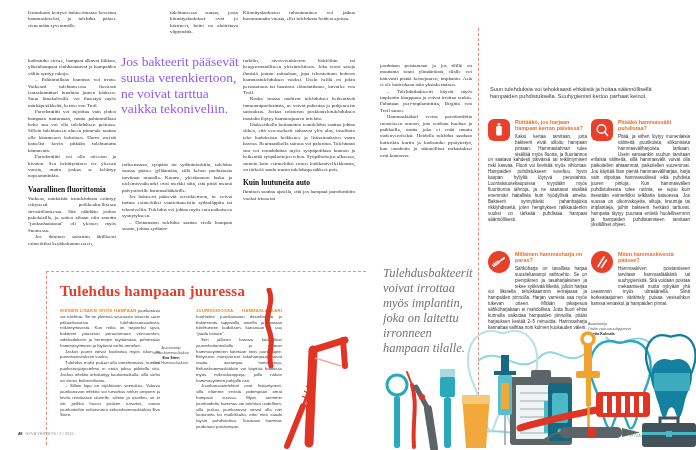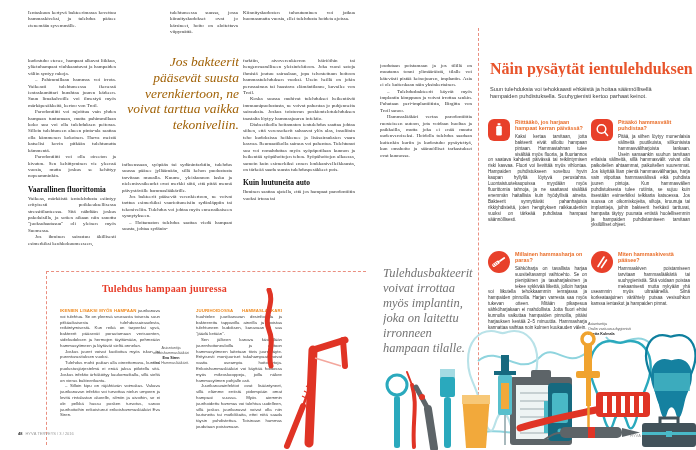--- a/index.html
+++ b/index.html
@@ -3,25 +3,25 @@
 <meta charset="utf-8">
 <style>
   html,body{margin:0;padding:0;background:#ddd;}
   .spread{position:relative;width:696px;height:450px;background:#ffffff;overflow:hidden;
           font-family:"Liberation Serif",serif;}
   .abs{position:absolute;overflow:hidden;}
   .bp{margin:0;font-size:5px;line-height:6.4px;text-align:justify;color:#2d2d2d;}
   .ind{text-indent:7px;}
   .subhead{font-weight:bold;font-size:7.5px;line-height:9px;margin:5px 0 2px;color:#101010;
            font-family:"Liberation Serif",serif;}
-  .pq{font-style:italic;color:#a16207;font-size:13.5px;line-height:15.8px;text-align:right;}
+  .pq{color:#8b5cf6;font-size:13.5px;line-height:15.8px;}
   .pq2{font-style:italic;color:#737373;font-size:12.5px;line-height:15px;}
   .dash-v{position:absolute;border-left:1px dashed #ea8f80;width:0;}
   .dash-h{position:absolute;border-top:1px dashed #ea8f80;height:0;}
-  .box-title{font-size:10px;font-weight:bold;color:#e73c28;letter-spacing:.2px;margin-left:42px;}
+  .box-title{font-size:15px;font-weight:bold;color:#e73c28;letter-spacing:.2px;}
   .boxp{margin:0;font-size:4.3px;line-height:5.8px;text-align:justify;color:#3a3a3a;
         font-family:"Liberation Sans",sans-serif;}
   .boxp.ind{text-indent:5px;}
   .lead{color:#ef8a1f;font-weight:bold;letter-spacing:.1px;}
   .credit{font-size:3.7px;line-height:5.1px;color:#555;font-family:"Liberation Sans",sans-serif;margin:0;}
   .credit .nm{font-weight:bold;color:#222;}
   .rp-title{font-size:16px;line-height:17px;font-weight:bold;color:#e8542b;}
   .intro{font-size:5.6px;line-height:6.6px;color:#3c3c3c;margin:0;font-family:"Liberation Sans",sans-serif;}
   .card{position:absolute;width:99px;font-family:"Liberation Sans",sans-serif;}
   .badge{float:left;width:22px;height:22px;margin:1px 5px 14px 0;background:#e8402a;}
@@ -119,21 +119,20 @@
         <path d="M62 70 L88 78" stroke="#f3a79d" stroke-width="1.5"></path>
       </g>
       <g>
         <path d="M34 158 L50 118" stroke="#e03425" stroke-width="6" stroke-linecap="round"></path>
         <path d="M50 118 L58 96" stroke="#e03425" stroke-width="2.5" stroke-linecap="round"></path>
         <path d="M49 108 L57 112 M51 103 L59 107 M53 98 L61 102" stroke="#e03425" stroke-width="1.2"></path>
       </g>
     </svg>
   </div>
 
-  <div class="abs rp-title" style="left:490px;top:60px;width:205px;">Näin pysäytät ientulehduksen</div>
   <p class="abs intro" style="left:490px;top:86px;width:178px;">Suun tulehduksia voi tehokkaasti ehkäistä ja hoitaa säännöllisellä hampaiden puhdistuksella. Suuhygienisti kertoo parhaat keinot.</p>
 
   <div class="card" style="left:488px;top:118px;height:130px;">
     <span class="badge rsq">
       <svg width="22" height="22" viewBox="0 0 22 22">
           <rect x="8.2" y="7" width="5.6" height="9.5" rx="1.2" fill="#fff"></rect>
           <rect x="9.6" y="4.2" width="2.8" height="2.2" fill="#fff"></rect>
         </svg>
     </span>
     <h4 class="card-title">Riittääkö, jos harjaan hampaat kerran päivässä?</h4>

